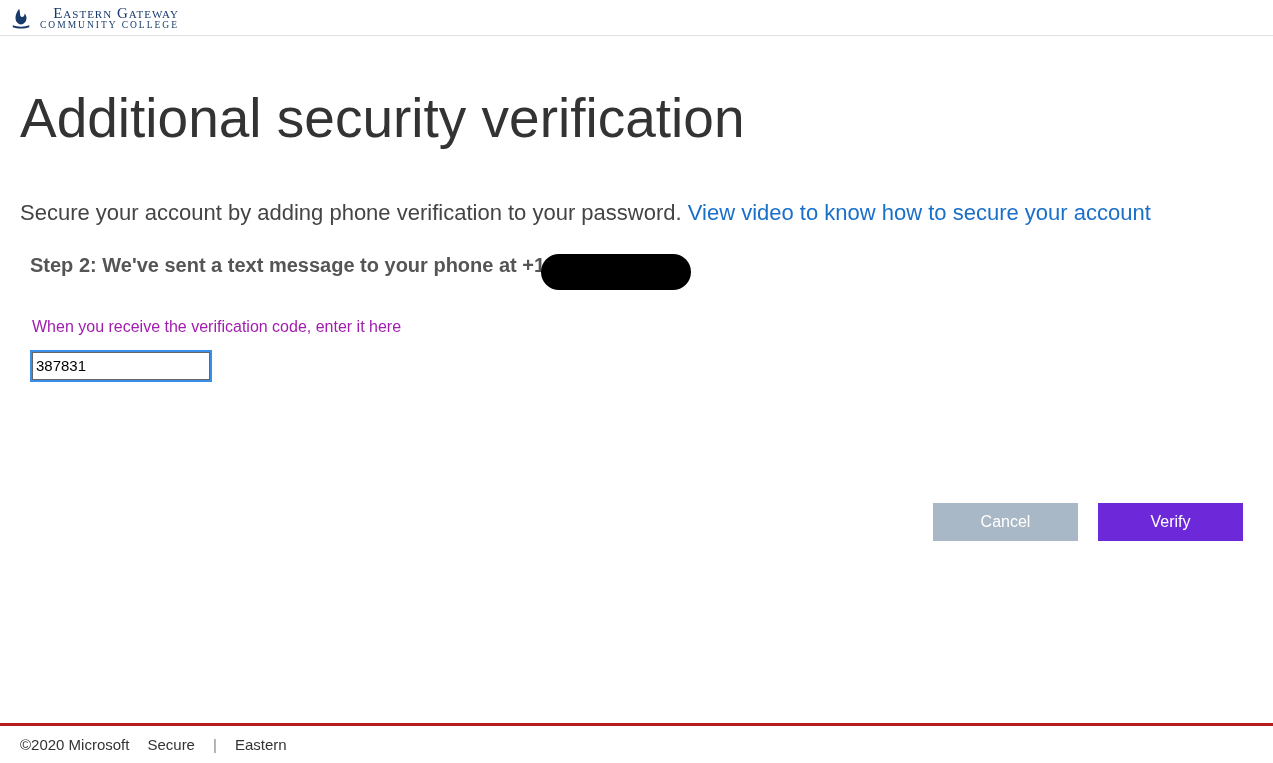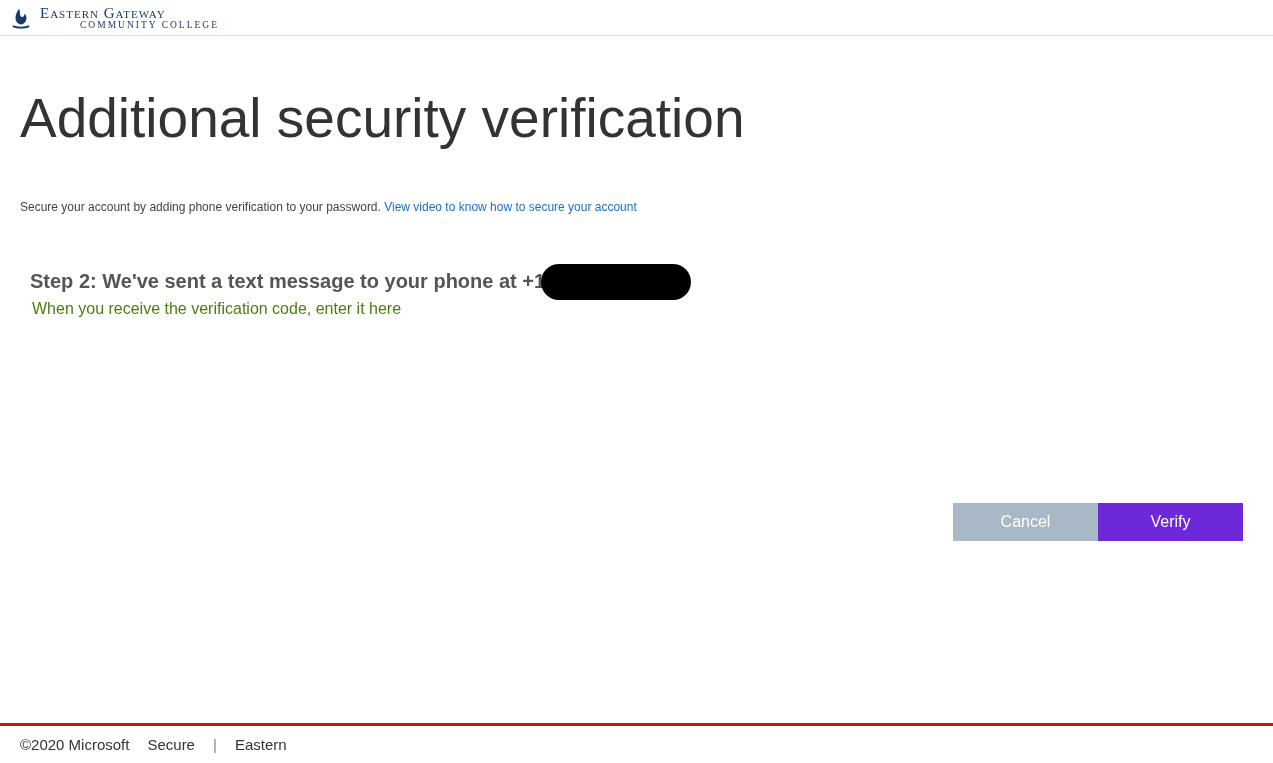--- a/index.html
+++ b/index.html
@@ -10,20 +10,21 @@
     font-family: "Segoe UI", Arial, sans-serif;
     color: #333;
     background: #fff;
     position: relative;
   }
   .header {
     display: flex;
     align-items: center;
     padding: 6px 10px 4px 10px;
     border-bottom: 1px solid #e0e0e0;
+    text-align: right;
   }
   .logo-icon {
     width: 22px;
     height: 22px;
     margin-right: 8px;
     color: #173a6a;
   }
   .logo-text {
     display: flex;
     flex-direction: column;
@@ -34,81 +35,80 @@
     font-size: 15px;
     letter-spacing: 1px;
     color: #173a6a;
     font-variant: small-caps;
   }
   .logo-line2 {
     font-family: Georgia, "Times New Roman", serif;
     font-size: 9.5px;
     letter-spacing: 2px;
     color: #173a6a;
-    margin-left: 40px;
   }
   .content {
     padding: 20px 20px 0 20px;
   }
   h1.page-title {
     margin: 30px 0 50px 0;
     font-size: 55px;
     font-weight: 400;
     color: #333;
   }
   .subtitle {
-    font-size: 12px;
+    font-size: 22px;
     color: #444;
-    margin-bottom: 50px;
+    margin-bottom: 28px;
   }
   .subtitle a {
     color: #1a6fc9;
     text-decoration: none;
   }
   .step-row {
     display: flex;
-    align-items: center;
     margin-left: 10px;
-    margin-bottom: 0;
+    margin-bottom: 28px;
   }
   .step-heading {
     font-size: 20px;
     font-weight: 700;
     color: #555;
   }
   .redaction {
     width: 150px;
     height: 36px;
     background: #000;
     border-radius: 18px;
     margin-left: -4px;
   }
   .instruction {
     margin-left: 12px;
     font-size: 16px;
-    color: #4d7c0f;
+    color: #a21caf;
     margin-bottom: 16px;
   }
   .code-input {
     margin-left: 12px;
     width: 170px;
     height: 24px;
     font-size: 15px;
     padding: 1px 3px;
     border: 1px solid #666;
     outline: 2px solid #3b8ee6;
     outline-offset: 0;
     box-shadow: 0 0 0 1px #a8cdf0;
     font-family: "Segoe UI", Arial, sans-serif;
   }
   .button-row {
     position: absolute;
     top: 503px;
     right: 30px;
     display: flex;
+    gap: 20px;
   }
   .btn {
     width: 145px;
     height: 38px;
     border: none;
     font-size: 16px;
     color: #fff;
     cursor: pointer;
     font-family: inherit;
   }
@@ -162,20 +162,21 @@
     <span>Secure your account by adding phone verification to your password. </span><a href="#">View video to know how to secure your account</a>
   </div>
 
   <div class="step-row">
     <span class="step-heading">Step 2: We've sent a text message to your phone at +1</span>
     <span class="redaction"></span>
   </div>
 
   <div class="instruction">When you receive the verification code, enter it here</div>
 
+  <input type="text" class="code-input" value="387831" style="">
 </div>
 
 <div class="button-row">
   <button class="btn btn-cancel">Cancel</button>
   <button class="btn btn-verify">Verify</button>
 </div>
 
 <div class="footer">
   <span>©2020 Microsoft</span>
   <a href="#">Secure</a>

